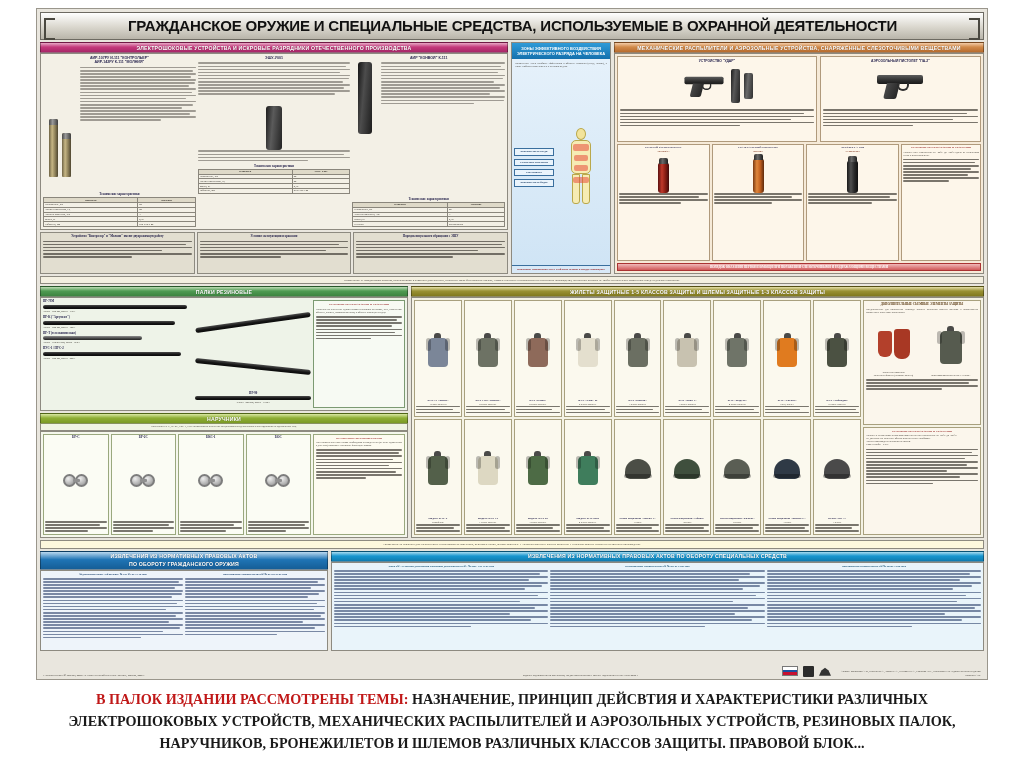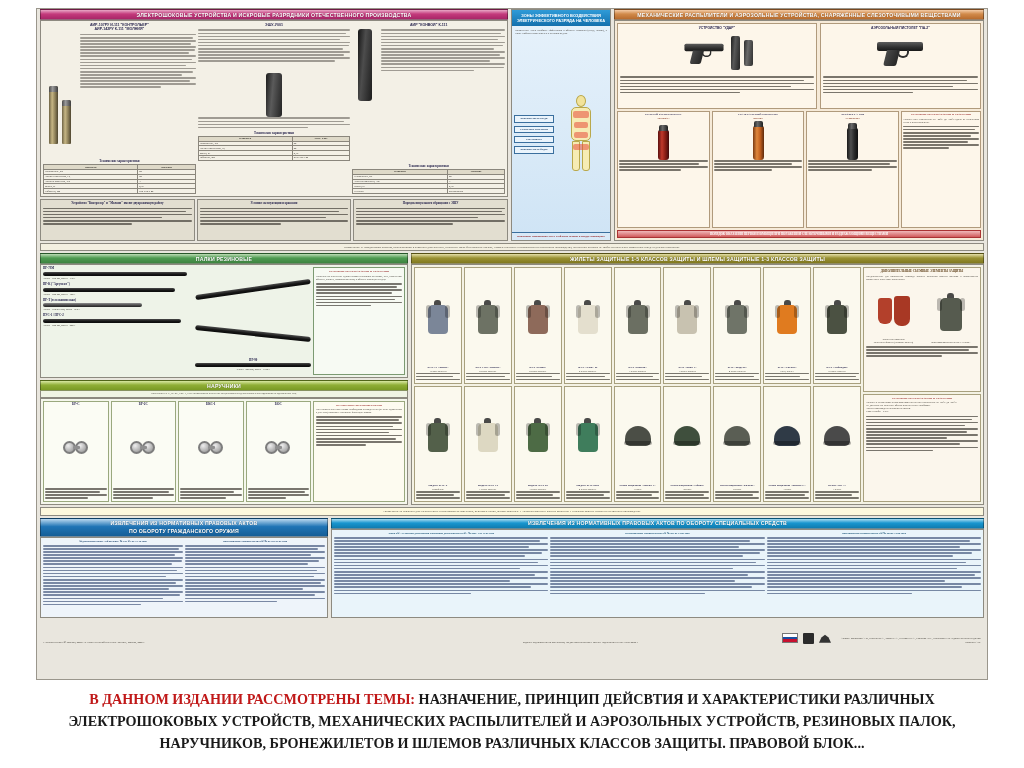--- a/index.html
+++ b/index.html
@@ -194,20 +194,23 @@
     color:#1a1a1a;
     padding:0 50px;
   }
   .caption .hl { color:#c01818; }
 </style>
 </head>
 <body>
 
 <div class="poster">
 
+  <div class="title-bar">
+    <div class="ttl">ГРАЖДАНСКОЕ ОРУЖИЕ И СПЕЦИАЛЬНЫЕ СРЕДСТВА, ИСПОЛЬЗУЕМЫЕ В ОХРАННОЙ ДЕЯТЕЛЬНОСТИ</div>
+  </div>
 
   <div class="row" style="height:232px;">
 
     <div style="width:468px; display:flex; flex-direction:column;">
       <div class="band pink">ЭЛЕКТРОШОКОВЫЕ УСТРОЙСТВА И ИСКРОВЫЕ РАЗРЯДНИКИ ОТЕЧЕСТВЕННОГО ПРОИЗВОДСТВА</div>
       <div class="panel" style="flex:1; display:flex; gap:2px; padding:2px;">
 
         <div style="flex:1; display:flex; flex-direction:column;">
           <div class="lbl">АИР-107РУ И-111 "КОНТРОЛЬЕР"</div>
           <div class="lbl">АИР-142РУ К-111 "МОЛНИЯ"</div>
@@ -1235,14 +1238,14 @@
     <div class="flagbox">
       <div class="ru-flag"></div>
       <div class="emblem"></div>
       <div class="emblem2"></div>
     </div>
     <div style="width:150px; font-size:2.6px; line-height:3.2px; color:#3a3730; text-align:right;">Авторы: Коновалов А.В., Киреева И.А., Зимин С.А., Петрова Ю.А., Смирнов Д.Н., Шипилова Н.В. Художественный редактор: Николаев А.В.</div>
   </div>
 </div>
 
 <div class="caption">
-  <span class="hl">В ДАННОМ ИЗДАНИИ РАССМОТРЕНЫ ТЕМЫ:</span><span> НАЗНАЧЕНИЕ, ПРИНЦИП ДЕЙСВТИЯ И ХАРАКТЕРИСТИКИ РАЗЛИЧНЫХ ЭЛЕКТРОШОКОВЫХ УСТРОЙСТВ, МЕХАНИЧЕСКИХ РАСПЫЛИТЕЛЕЙ И АЭРОЗОЛЬНЫХ УСТРОЙСТВ, РЕЗИНОВЫХ ПАЛОК, НАРУЧНИКОВ, БРОНЕЖИЛЕТОВ И ШЛЕМОВ РАЗЛИЧНЫХ КЛАССОВ ЗАЩИТЫ. ПРАВОВОЙ БЛОК...</span>
+  <span class="hl">В ПАЛОК ИЗДАНИИ РАССМОТРЕНЫ ТЕМЫ:</span><span> НАЗНАЧЕНИЕ, ПРИНЦИП ДЕЙСВТИЯ И ХАРАКТЕРИСТИКИ РАЗЛИЧНЫХ ЭЛЕКТРОШОКОВЫХ УСТРОЙСТВ, МЕХАНИЧЕСКИХ РАСПЫЛИТЕЛЕЙ И АЭРОЗОЛЬНЫХ УСТРОЙСТВ, РЕЗИНОВЫХ ПАЛОК, НАРУЧНИКОВ, БРОНЕЖИЛЕТОВ И ШЛЕМОВ РАЗЛИЧНЫХ КЛАССОВ ЗАЩИТЫ. ПРАВОВОЙ БЛОК...</span>
 </div>
 
 </body></html>

